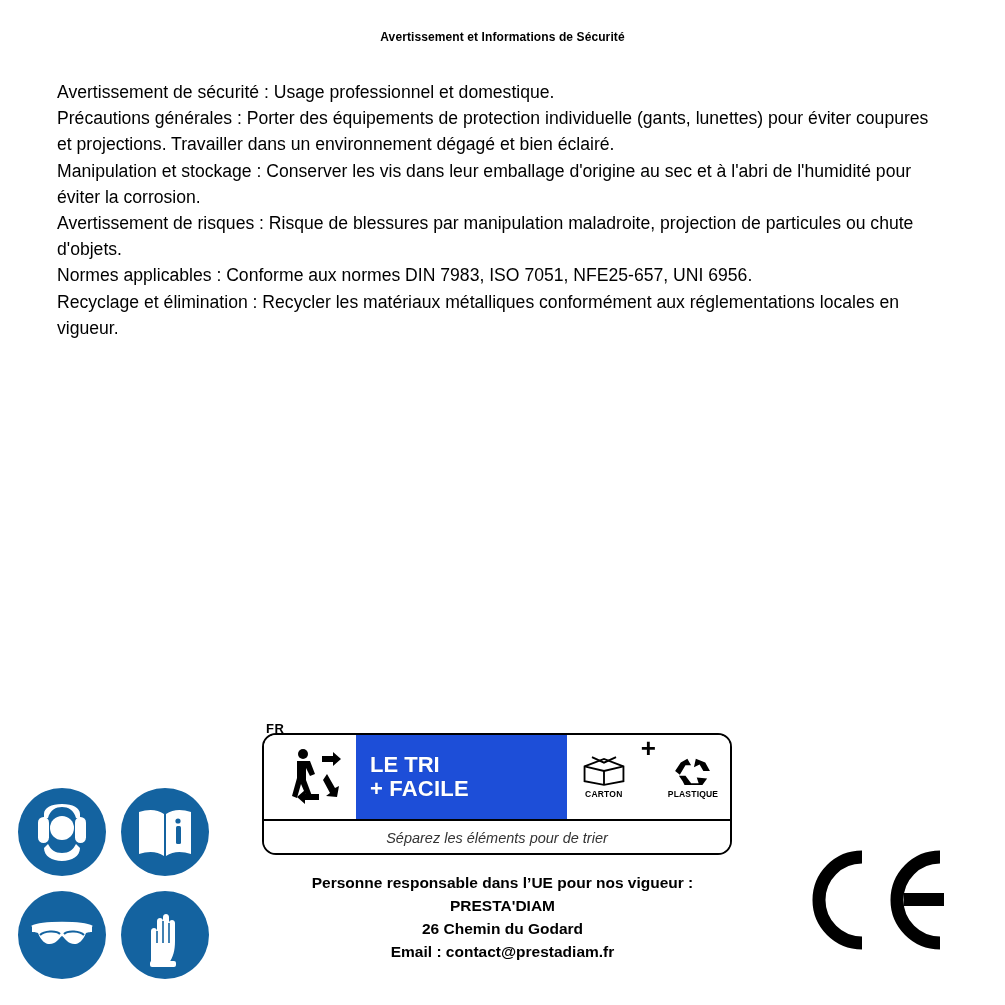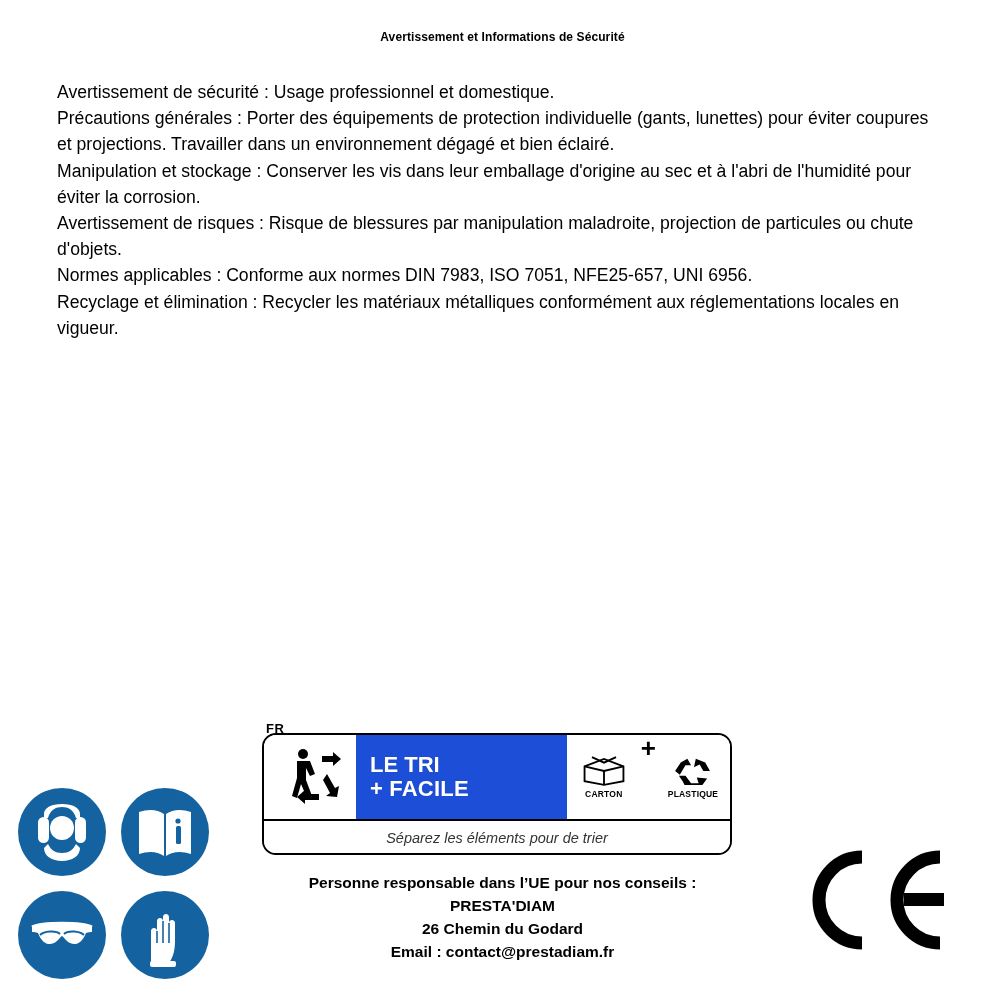--- a/index.html
+++ b/index.html
@@ -300,21 +300,21 @@
 
     </div>
 
     <div class="tri-lower">
       <span>Séparez les éléments pour de trier</span>
     </div>
   </div>
 </div>
 
 <div class="responsible">
-  <div><span>Personne responsable dans l’</span><span>UE</span><span> pour nos conseils :</span></div>
+  <div><span>Personne responsable dans l’</span><span>UE</span><span> pour nos vigueur :</span></div>
   <div>PRESTA'DIAM</div>
   <div>26 Chemin du Godard</div>
   <div>Email : contact@prestadiam.fr</div>
 </div>
 
 <div class="ce-mark">
   <svg viewBox="0 0 150 110" width="150" height="110" aria-hidden="true">
     <path d="M62 12 A43 43 0 1 0 62 98" fill="none" stroke="#000" stroke-width="13"></path>
     <path d="M140 12 A43 43 0 1 0 140 98" fill="none" stroke="#000" stroke-width="13"></path>
     <rect x="104" y="48" width="40" height="13" fill="#000"></rect>

